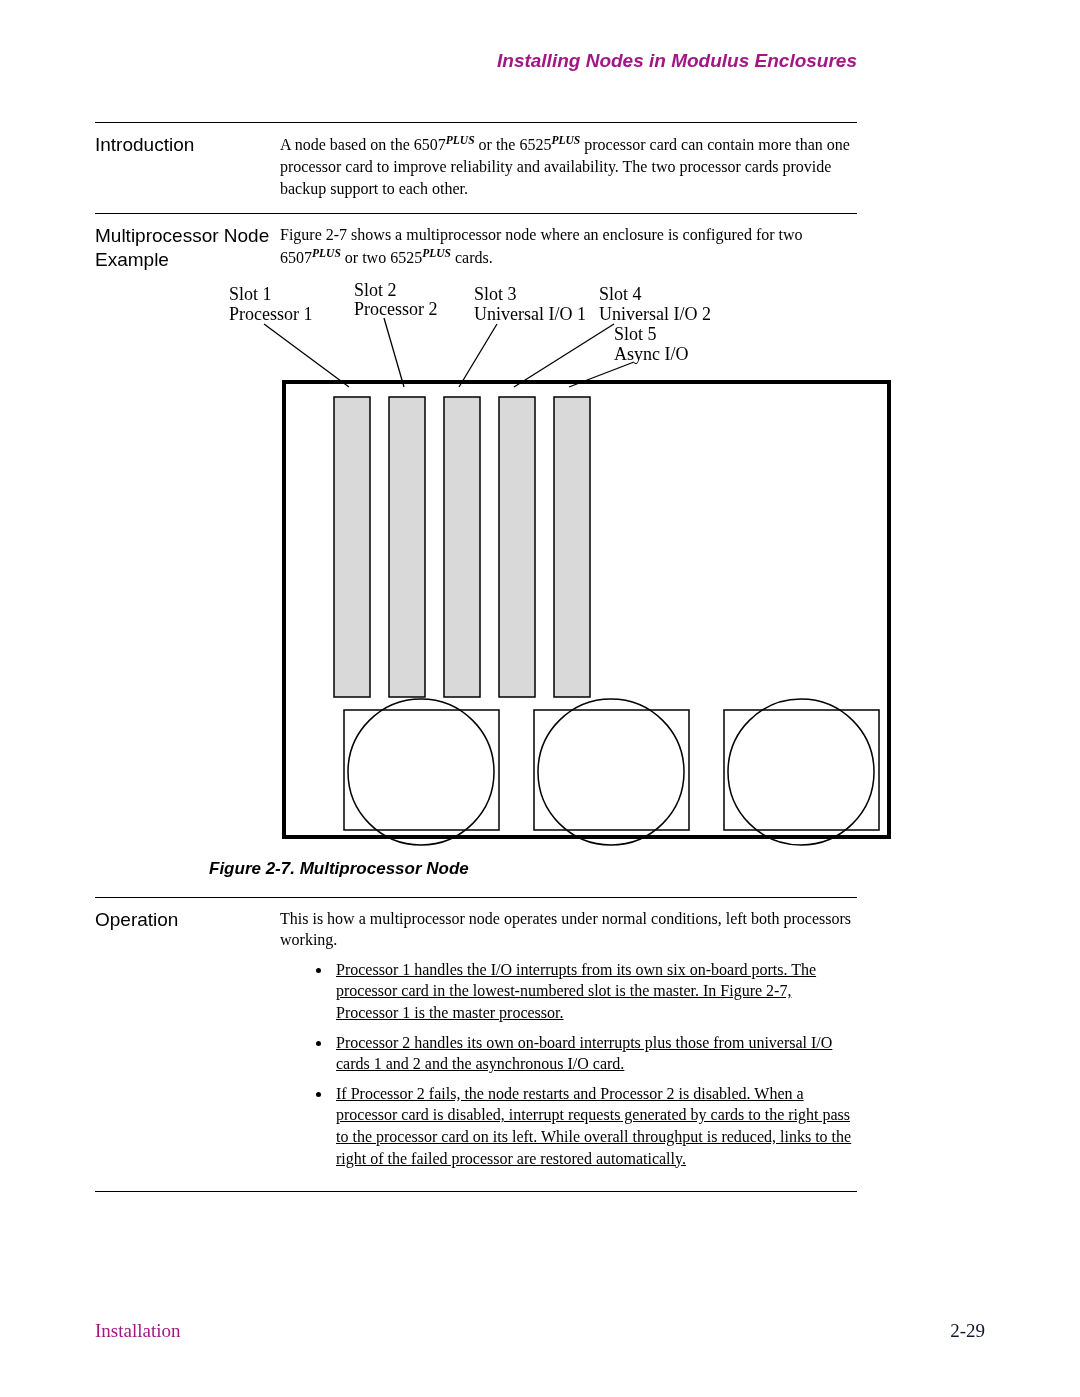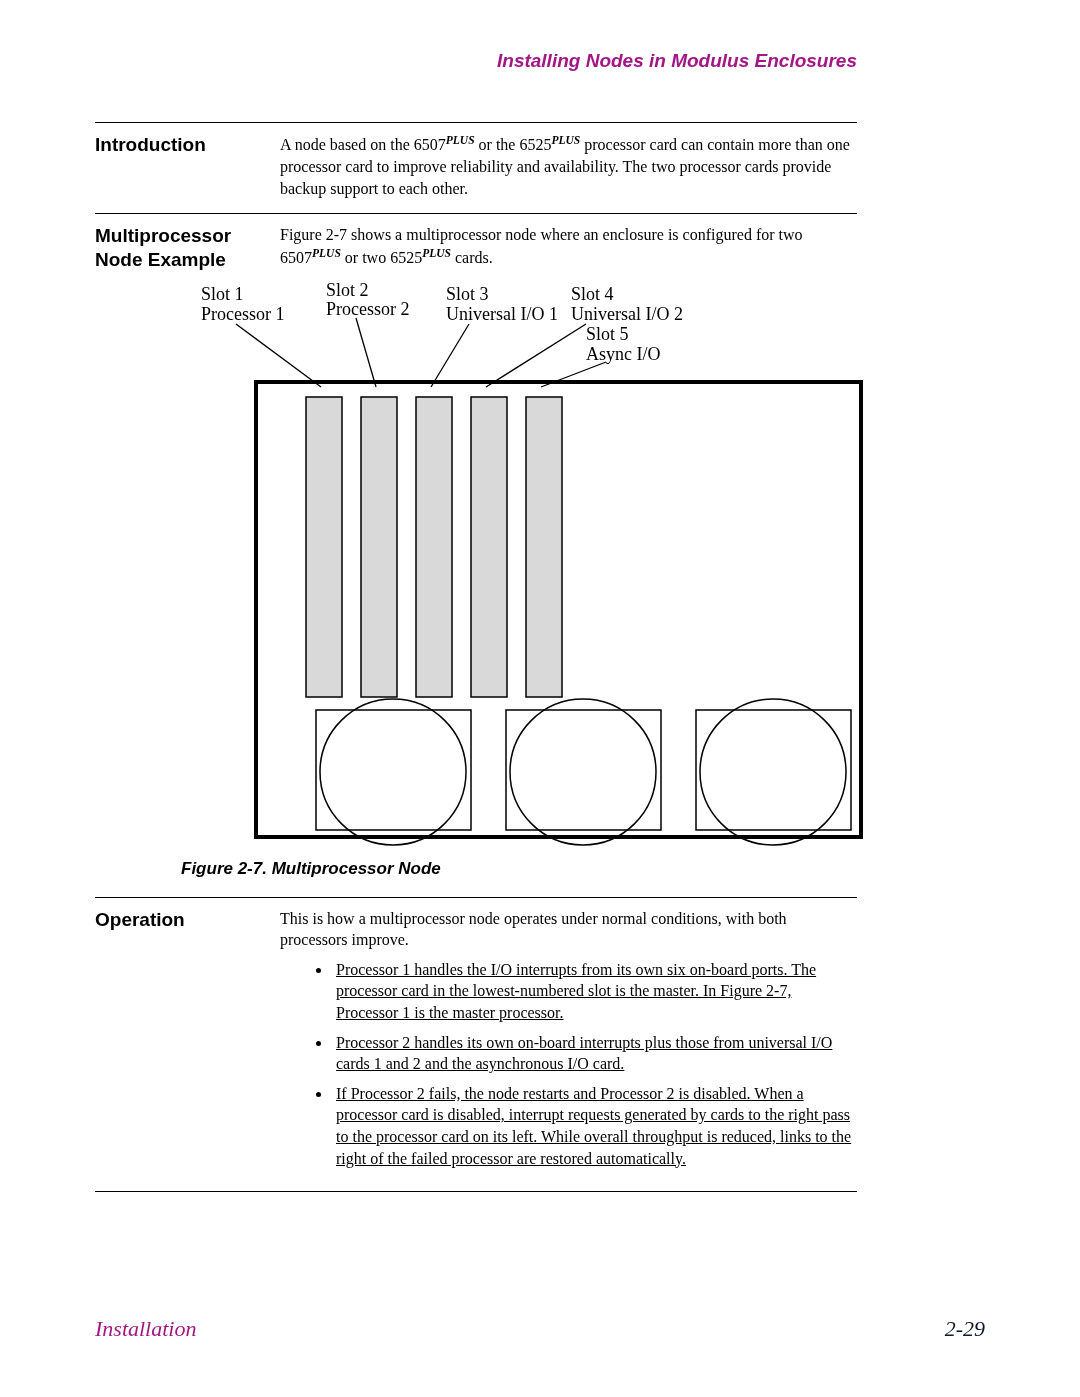--- a/index.html
+++ b/index.html
@@ -40,39 +40,39 @@
     margin: 0 0 10px 0;
   }
   .block {
     display: flex;
     margin-bottom: 10px;
   }
   .side {
     width: 175px;
     flex: 0 0 175px;
     font-family: Arial, Helvetica, sans-serif;
-    font-weight: bold;
+    font-weight: normal;
     font-size: 19px;
     line-height: 1.25;
     padding-right: 10px;
   }
   .body {
     flex: 1 1 auto;
     font-size: 16px;
     line-height: 1.35;
   }
   .body p { margin: 0; }
   sup.plus {
     font-style: italic;
     font-weight: bold;
     font-size: 0.72em;
     vertical-align: super;
   }
   .fig-wrap {
-    margin-left: 86px;
+    margin-left: 114px;
     margin-top: 6px;
     margin-bottom: 8px;
   }
   .fig-caption {
     font-family: Arial, Helvetica, sans-serif;
     font-weight: bold;
     font-style: italic;
     font-size: 17px;
     margin-top: 12px;
   }
@@ -85,22 +85,21 @@
     margin-bottom: 8px;
     padding-left: 4px;
   }
   .footer {
     position: absolute;
     left: 95px;
     right: 95px;
     bottom: 55px;
     display: flex;
     justify-content: space-between;
-    font-size: 22px;
-    font-style: italic;
+    font-size: 19px;
   }
   .footer-left { color: #a31785; font-family: "Times New Roman", serif; }
   .footer-right { color: #0f172a; }
   svg { display: block; }
 </style>
 </head>
 <body>
 
 <div class="page">
 
@@ -175,21 +174,21 @@
       </g>
     </svg>
     <div class="fig-caption">Figure 2-7. Multiprocessor Node</div>
   </div>
 
   <hr class="rule" style="margin-top:18px">
 
   <div class="block">
     <div class="side">Operation</div>
     <div class="body">
-      <p>This is how a multiprocessor node operates under normal conditions, with both processors improve.</p>
+      <p>This is how a multiprocessor node operates under normal conditions, left both processors working.</p>
       <ul class="bullets">
         <li>Processor 1 handles the I/O interrupts from its own six on-board ports. The processor card in the lowest-numbered slot is the master. In Figure 2-7, Processor 1 is the master processor.</li>
         <li>Processor 2 handles its own on-board interrupts plus those from universal I/O cards 1 and 2 and the asynchronous I/O card.</li>
         <li>If Processor 2 fails, the node restarts and Processor 2 is disabled. When a processor card is disabled, interrupt requests generated by cards to the right pass to the processor card on its left. While overall throughput is reduced, links to the right of the failed processor are restored automatically.</li>
       </ul>
     </div>
   </div>
 
   <hr class="rule" style="margin-top:14px">
 

